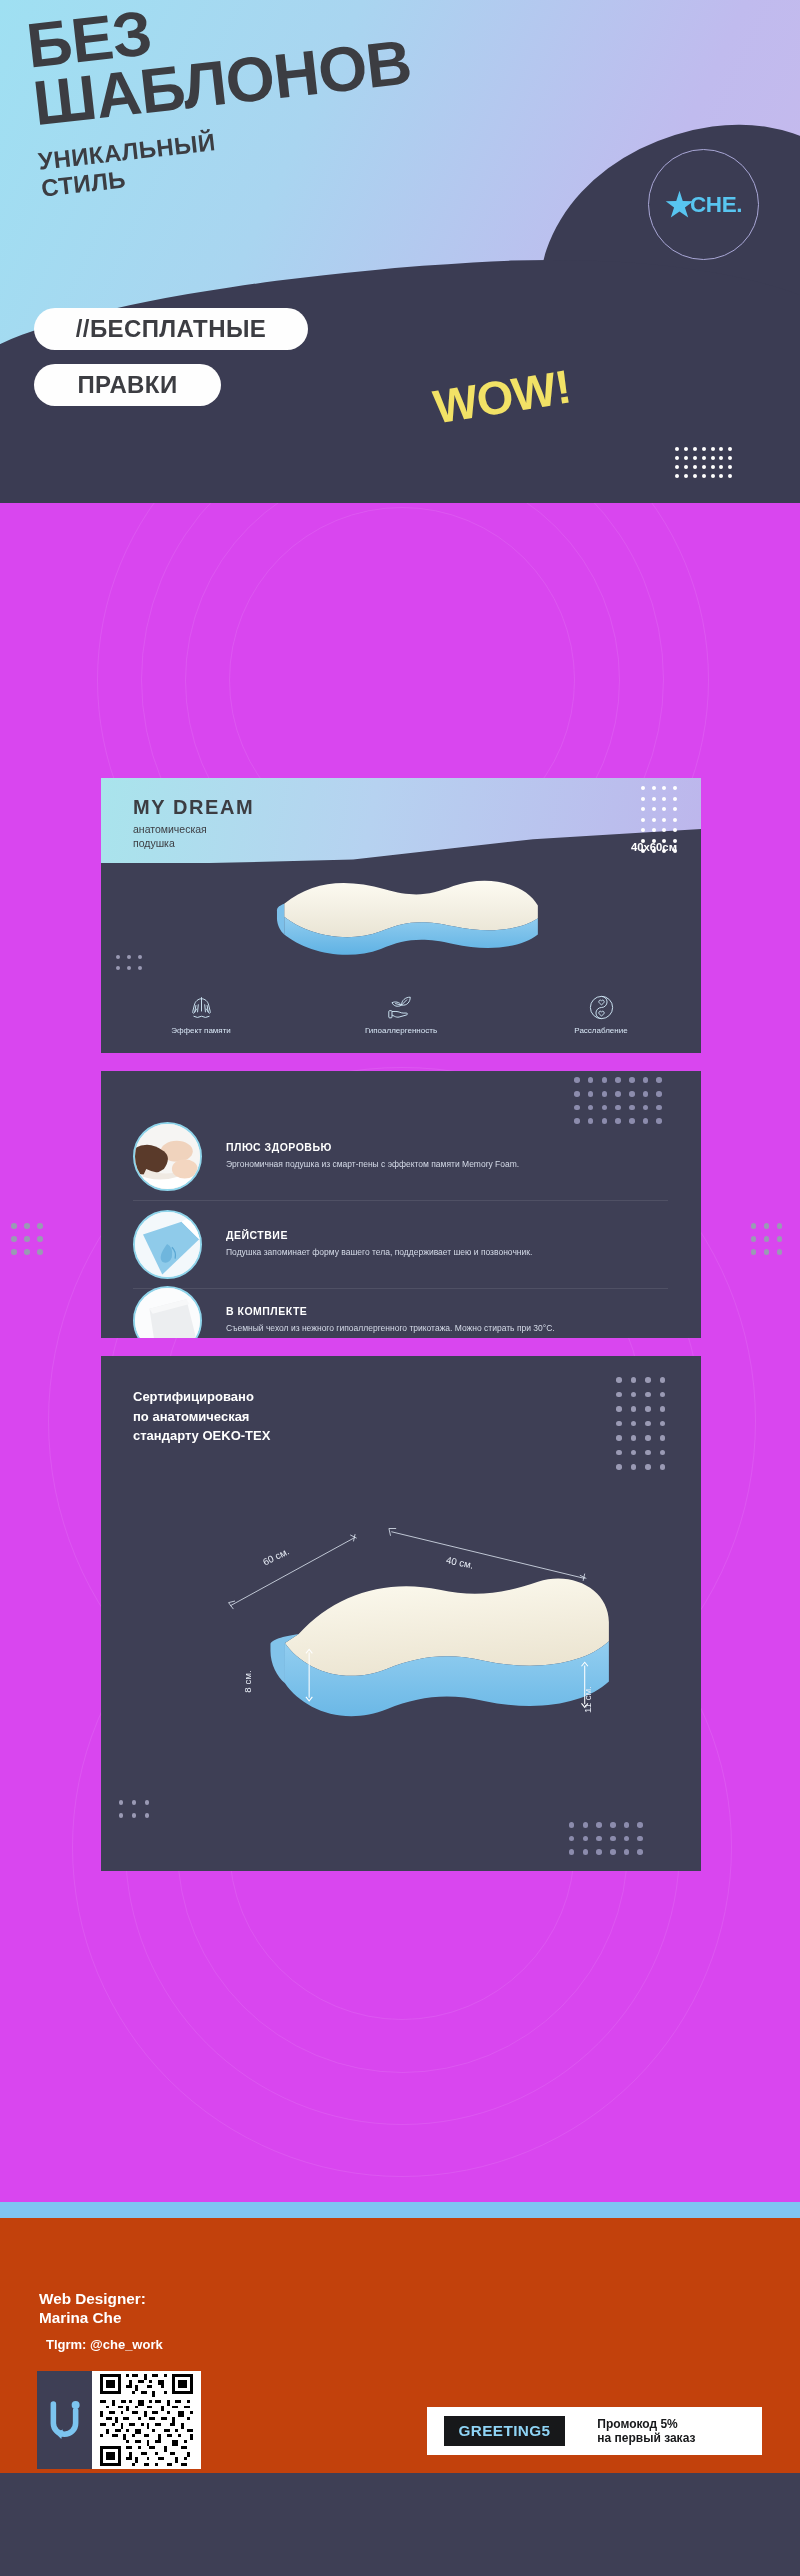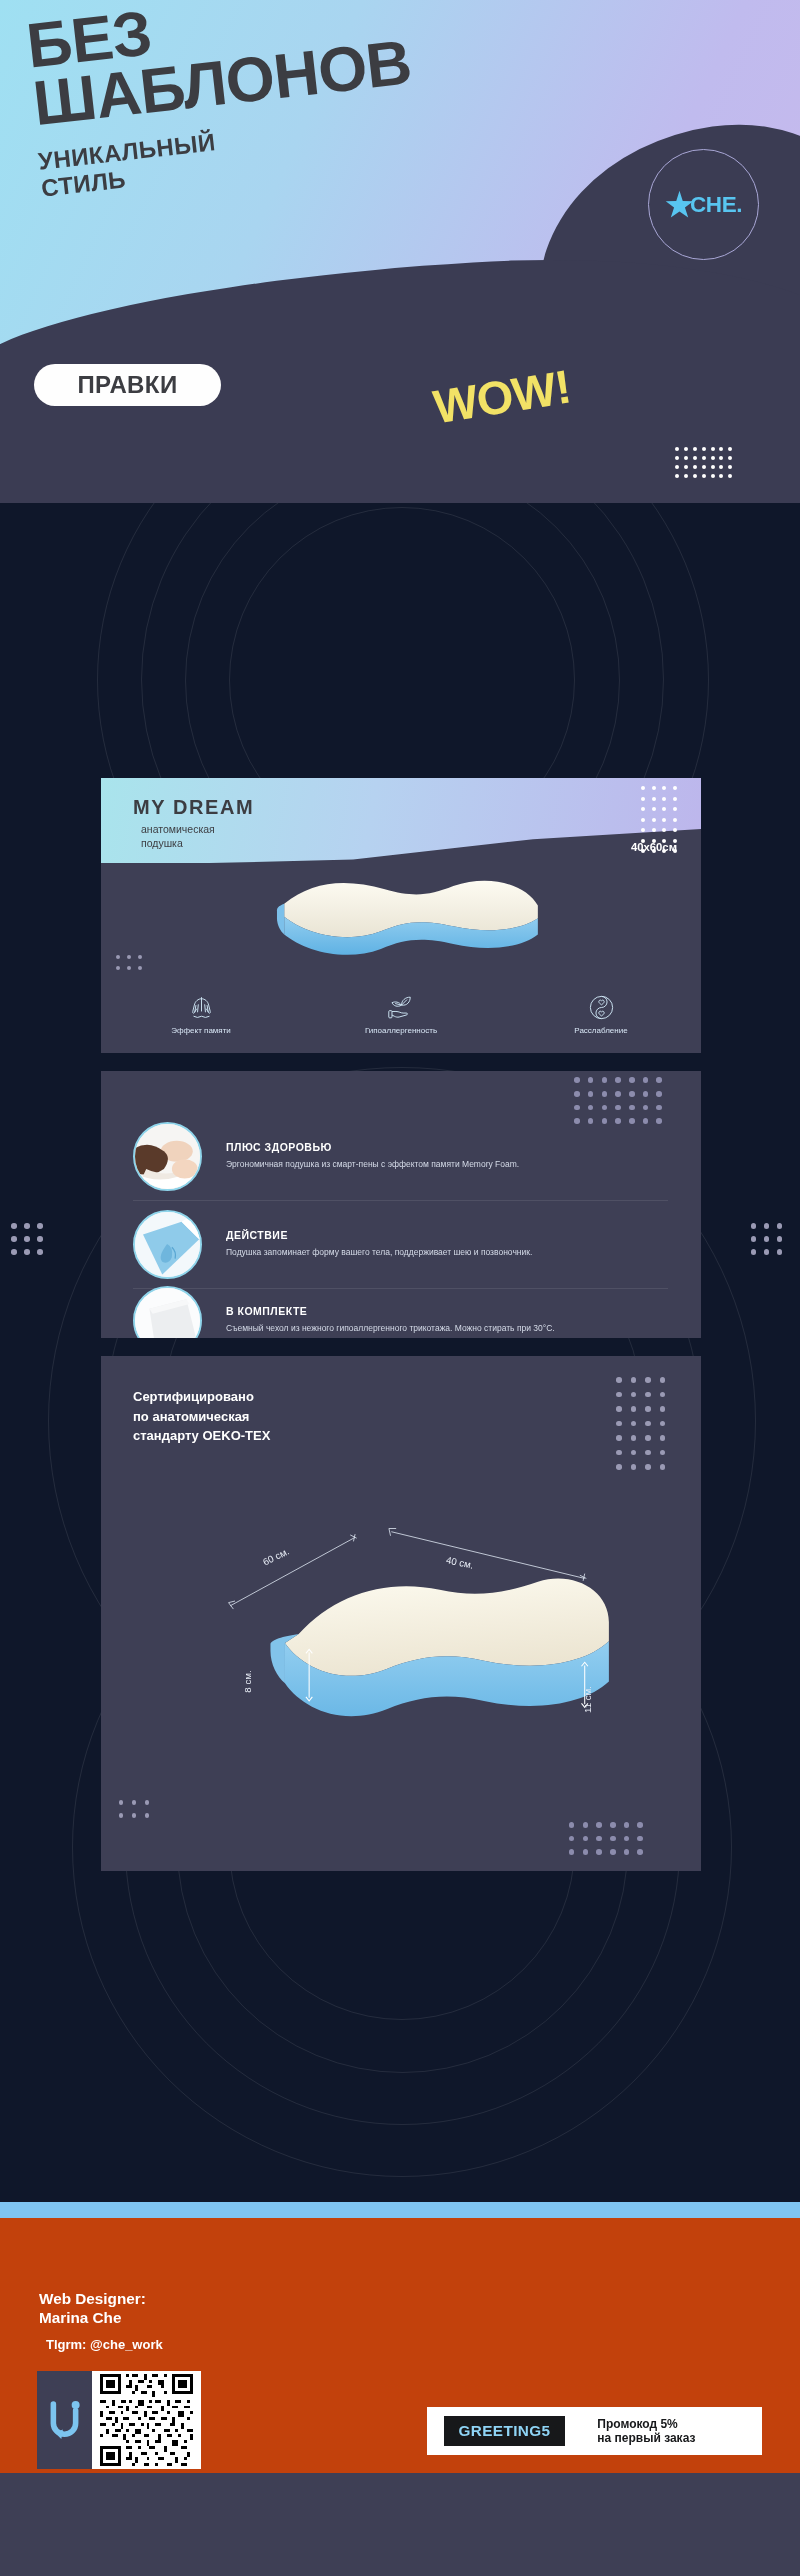--- a/index.html
+++ b/index.html
@@ -109,21 +109,21 @@
   .dotgrid i { display: block; border-radius: 50%; }
 
   .hero-dots { left: 675px; top: 447px; grid-template-columns: repeat(7, 8.9px); grid-template-rows: repeat(4, 8.9px); }
   .hero-dots i { width: 4px; height: 4px; background: #ffffff; }
 
   
   .body-bg {
     position: absolute;
     left: 0; top: 503px;
     width: 801px; height: 1699px;
-    background: #0f172a;
+    background: #d946ef;
     overflow: hidden;
   }
   .ring {
     position: absolute;
     border: 0.8px solid rgba(255,255,255,0.09);
     border-radius: 50%;
   }
 
   .sidedots { position: absolute; display: grid; grid-template-columns: repeat(3, 13px); grid-template-rows: repeat(3, 13px); }
   .sidedots i { width: 5.6px; height: 5.6px; border-radius: 50%; background: #9a9ab4; }
@@ -138,21 +138,21 @@
   .card1-band {
     position: absolute; left: 0; top: 0; width: 600px; height: 85px;
     background: linear-gradient(100deg, #a9e4ec 0%, #b6d2f0 45%, #bdb6ec 100%);
     clip-path: polygon(0 0, 100% 0, 100% 60%, 72% 72%, 42% 96%, 18% 100%, 0 100%);
   }
   .card1-title {
     position: absolute; left: 32px; top: 17.7px;
     color: #3c3d42; font-weight: 800; font-size: 20px; letter-spacing: 1.6px;
   }
   .card1-sub {
-    position: absolute; left: 40px; top: 44px;
+    position: absolute; left: 32px; top: 44px;
     color: #3c3d42; font-size: 10.5px; line-height: 1.35;
   }
   .card1-size {
     position: absolute; right: 24px; top: 63px;
     color: #ffffff; font-weight: 800; font-size: 11.3px;
   }
   .card1-dots { right: 17.7px; top: 8px; grid-template-columns: repeat(4, 10.5px); grid-template-rows: repeat(7, 10.5px); }
   .card1-dots i { width: 4px; height: 4px; background: #ffffff; }
 
   .card1-smalldots { left: 14.5px; top: 177px; grid-template-columns: repeat(3, 11.3px); grid-template-rows: repeat(2, 11.3px); }
@@ -261,20 +261,21 @@
 
     <div class="logo-circle">
       <div class="logo-inner">
         <svg class="logo-star" viewBox="0 0 40 40">
           <path d="M20 1 L24.5 15 L39 15.5 L27.5 24 L32 38 L20 29.5 L8 38 L12.5 24 L1 15.5 L15.5 15 Z" fill="#58c5f0"></path>
         </svg>
         <span class="logo-text">CHE.</span>
       </div>
     </div>
 
+    <div class="pill pill-1">//БЕСПЛАТНЫЕ</div>
     <div class="pill pill-2">ПРАВКИ</div>
     <div class="wow">WOW!</div>
 
     <div class="dotgrid hero-dots">
       <i></i>
         <i></i>
         <i></i>
         <i></i>
         <i></i>
         <i></i>

